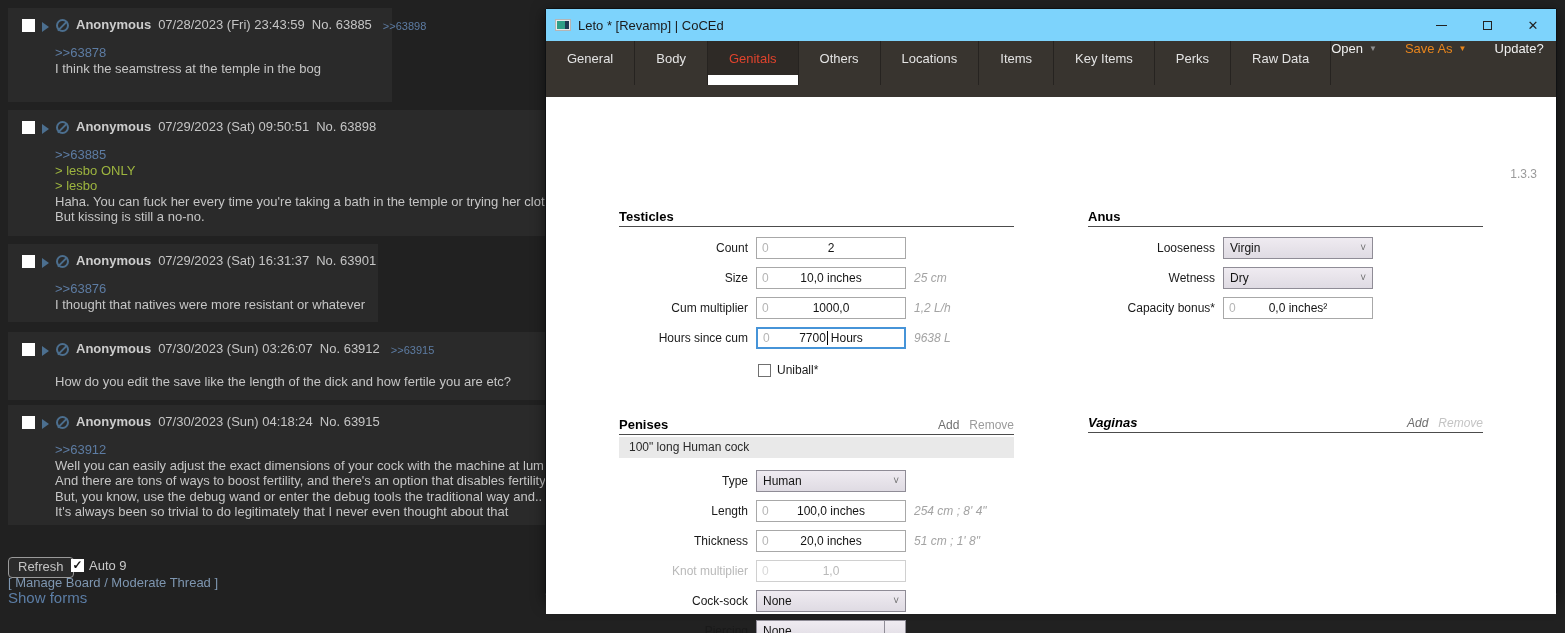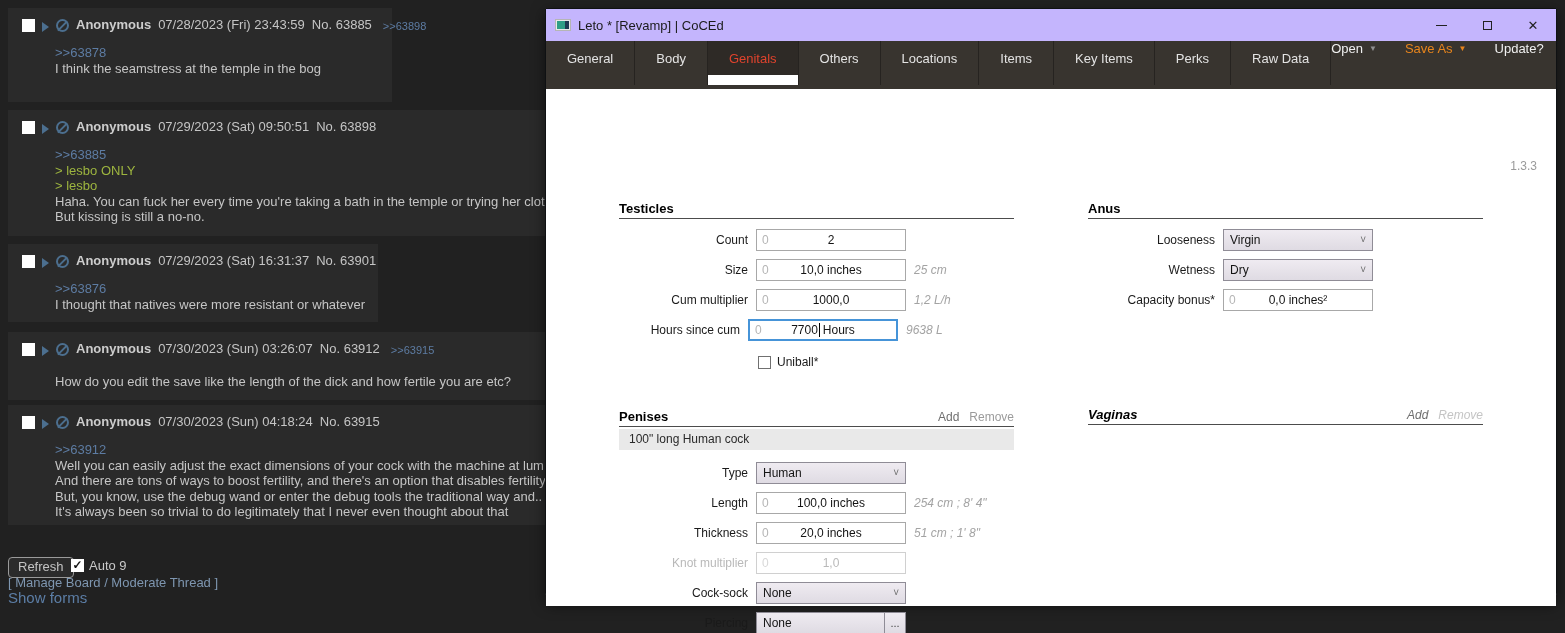--- a/index.html
+++ b/index.html
@@ -30,31 +30,31 @@
   .cb-checked { width:13px; height:13px; background:#fff; color:#111; font-size:12px; line-height:13px; text-align:center; font-weight:bold; }
   .manage-line { position:absolute; left:8px; top:575px; font-size:13px; color:#7e96b0; }
   .manage-line a { color:#7e96b0; cursor:pointer; }
   .show-forms { position:absolute; left:8px; top:589px; font-size:15px; color:#5c7ea6; cursor:pointer; }
 
   
   .window { position:absolute; left:545px; top:8px; width:1012px; height:593px;
     background:#ffffff; border:1px solid #0f1113; border-radius:0 0 8px 8px;
     box-shadow:0 4px 14px rgba(0,0,0,.55); }
 
-  .titlebar { height:32px; display:flex; align-items:center; padding-left:9px; font-size:13px; color:#1b1b1b; background:#c4b5fd; }
+  .titlebar { height:32px; display:flex; align-items:center; padding-left:9px; font-size:13px; color:#1b1b1b; background:#7dd3fc; }
   .appicon { width:16px; height:12px; background:#e9e9e9; border:1px solid #b5b5b5; position:relative; margin-right:7px; flex:0 0 auto; }
   .appicon i.g { position:absolute; left:1px; top:1px; width:8px; height:8px; background:#2e9e86; }
   .appicon i.d { position:absolute; right:1px; top:1px; width:4px; height:8px; background:#1d3a52; }
   .winbtns { margin-left:auto; display:flex; height:32px; }
   .winbtn { width:46px; height:32px; display:flex; align-items:center; justify-content:center; color:#222; }
   .ic-min { width:11px; height:1px; background:#222; }
   .ic-max { width:9px; height:9px; border:1px solid #222; }
   .ic-close { font-size:13px; line-height:1; }
 
-  .tabbar { height:48px; background:#38342f; display:flex; align-items:stretch; }
+  .tabbar { height:56px; background:#38342f; display:flex; align-items:stretch; }
   .tab { height:44px; display:flex; align-items:center; padding:0 21px 10px 21px;
     color:#e3e3e3; font-size:13px; border-right:1px solid #262320; cursor:pointer; white-space:nowrap; }
   .tab.selected { color:#e0432d; background:linear-gradient(#2e2a26 0, #2e2a26 34px, #ffffff 34px); }
   .menu { margin-left:auto; display:flex; align-items:flex-start; gap:28px; padding:0 18px 10px 0; font-size:13px; }
   .menuitem { display:flex; align-items:center; gap:6px; color:#f0f0f0; cursor:pointer; white-space:nowrap; }
   .menuitem .arr { font-size:8px; color:#8f8f8f; }
   .menuitem.orange, .menuitem.orange .arr { color:#e8851c; }
 
   .content { position:relative; width:100%; height:517px; background:#fff; }
   .version { position:absolute; right:19px; top:70px; font-size:12px; color:#9a9a9a; }
@@ -268,21 +268,21 @@
     <div class="frow" style="left:40px; top:200px;">
       <span class="flabel">Cum multiplier</span>
       <div class="tbox">
         <span class="pfx">0</span>
         <span class="valwrap">
             <span>1000,0</span>
           </span>
       </div>
       <span class="fhint">1,2 L/h</span>
     </div>
-    <div class="frow" style="left:32px; top:230px;align-items:center;">
+    <div class="frow" style="left:40px; top:230px;align-items:center;">
       <span class="flabel">Hours since cum</span>
       <div class="tbox focus">
         <span class="pfx">0</span>
         <span class="valwrap">
           <span>7700</span>
             <span class="caret"></span>
             <span class="sfx">Hours</span>
         </span>
       </div>
       <span class="fhint">9638 L</span>

